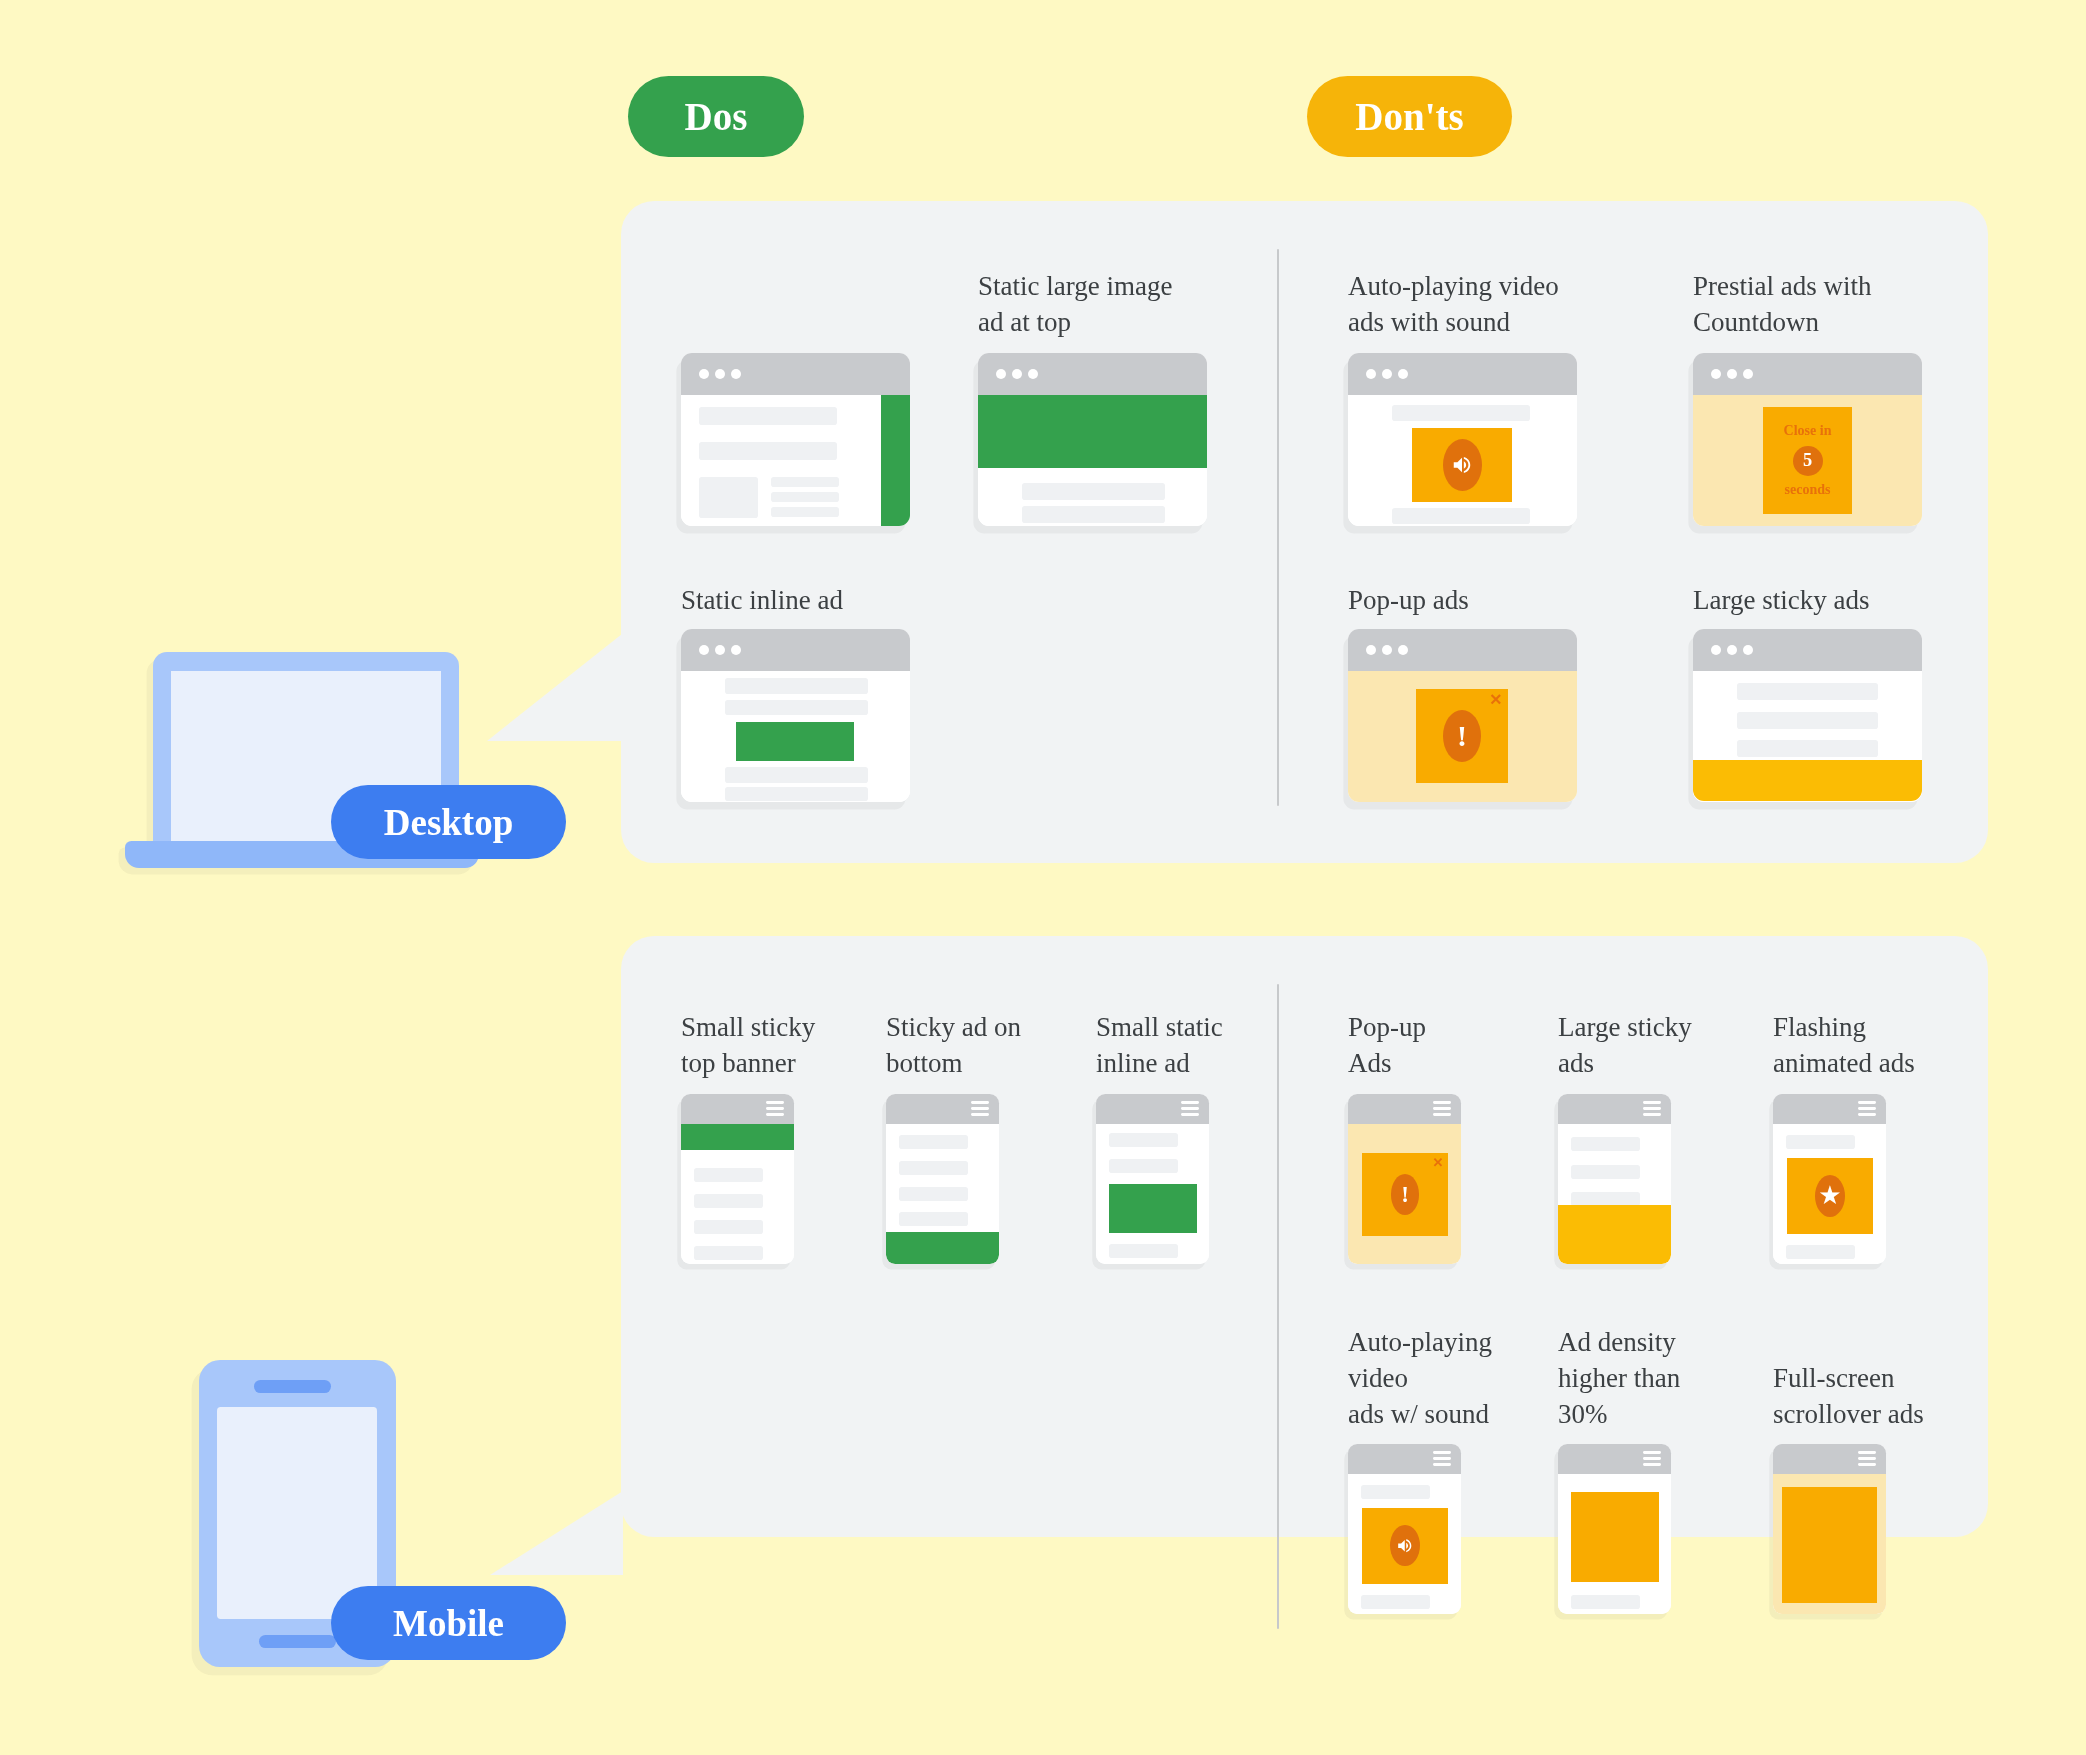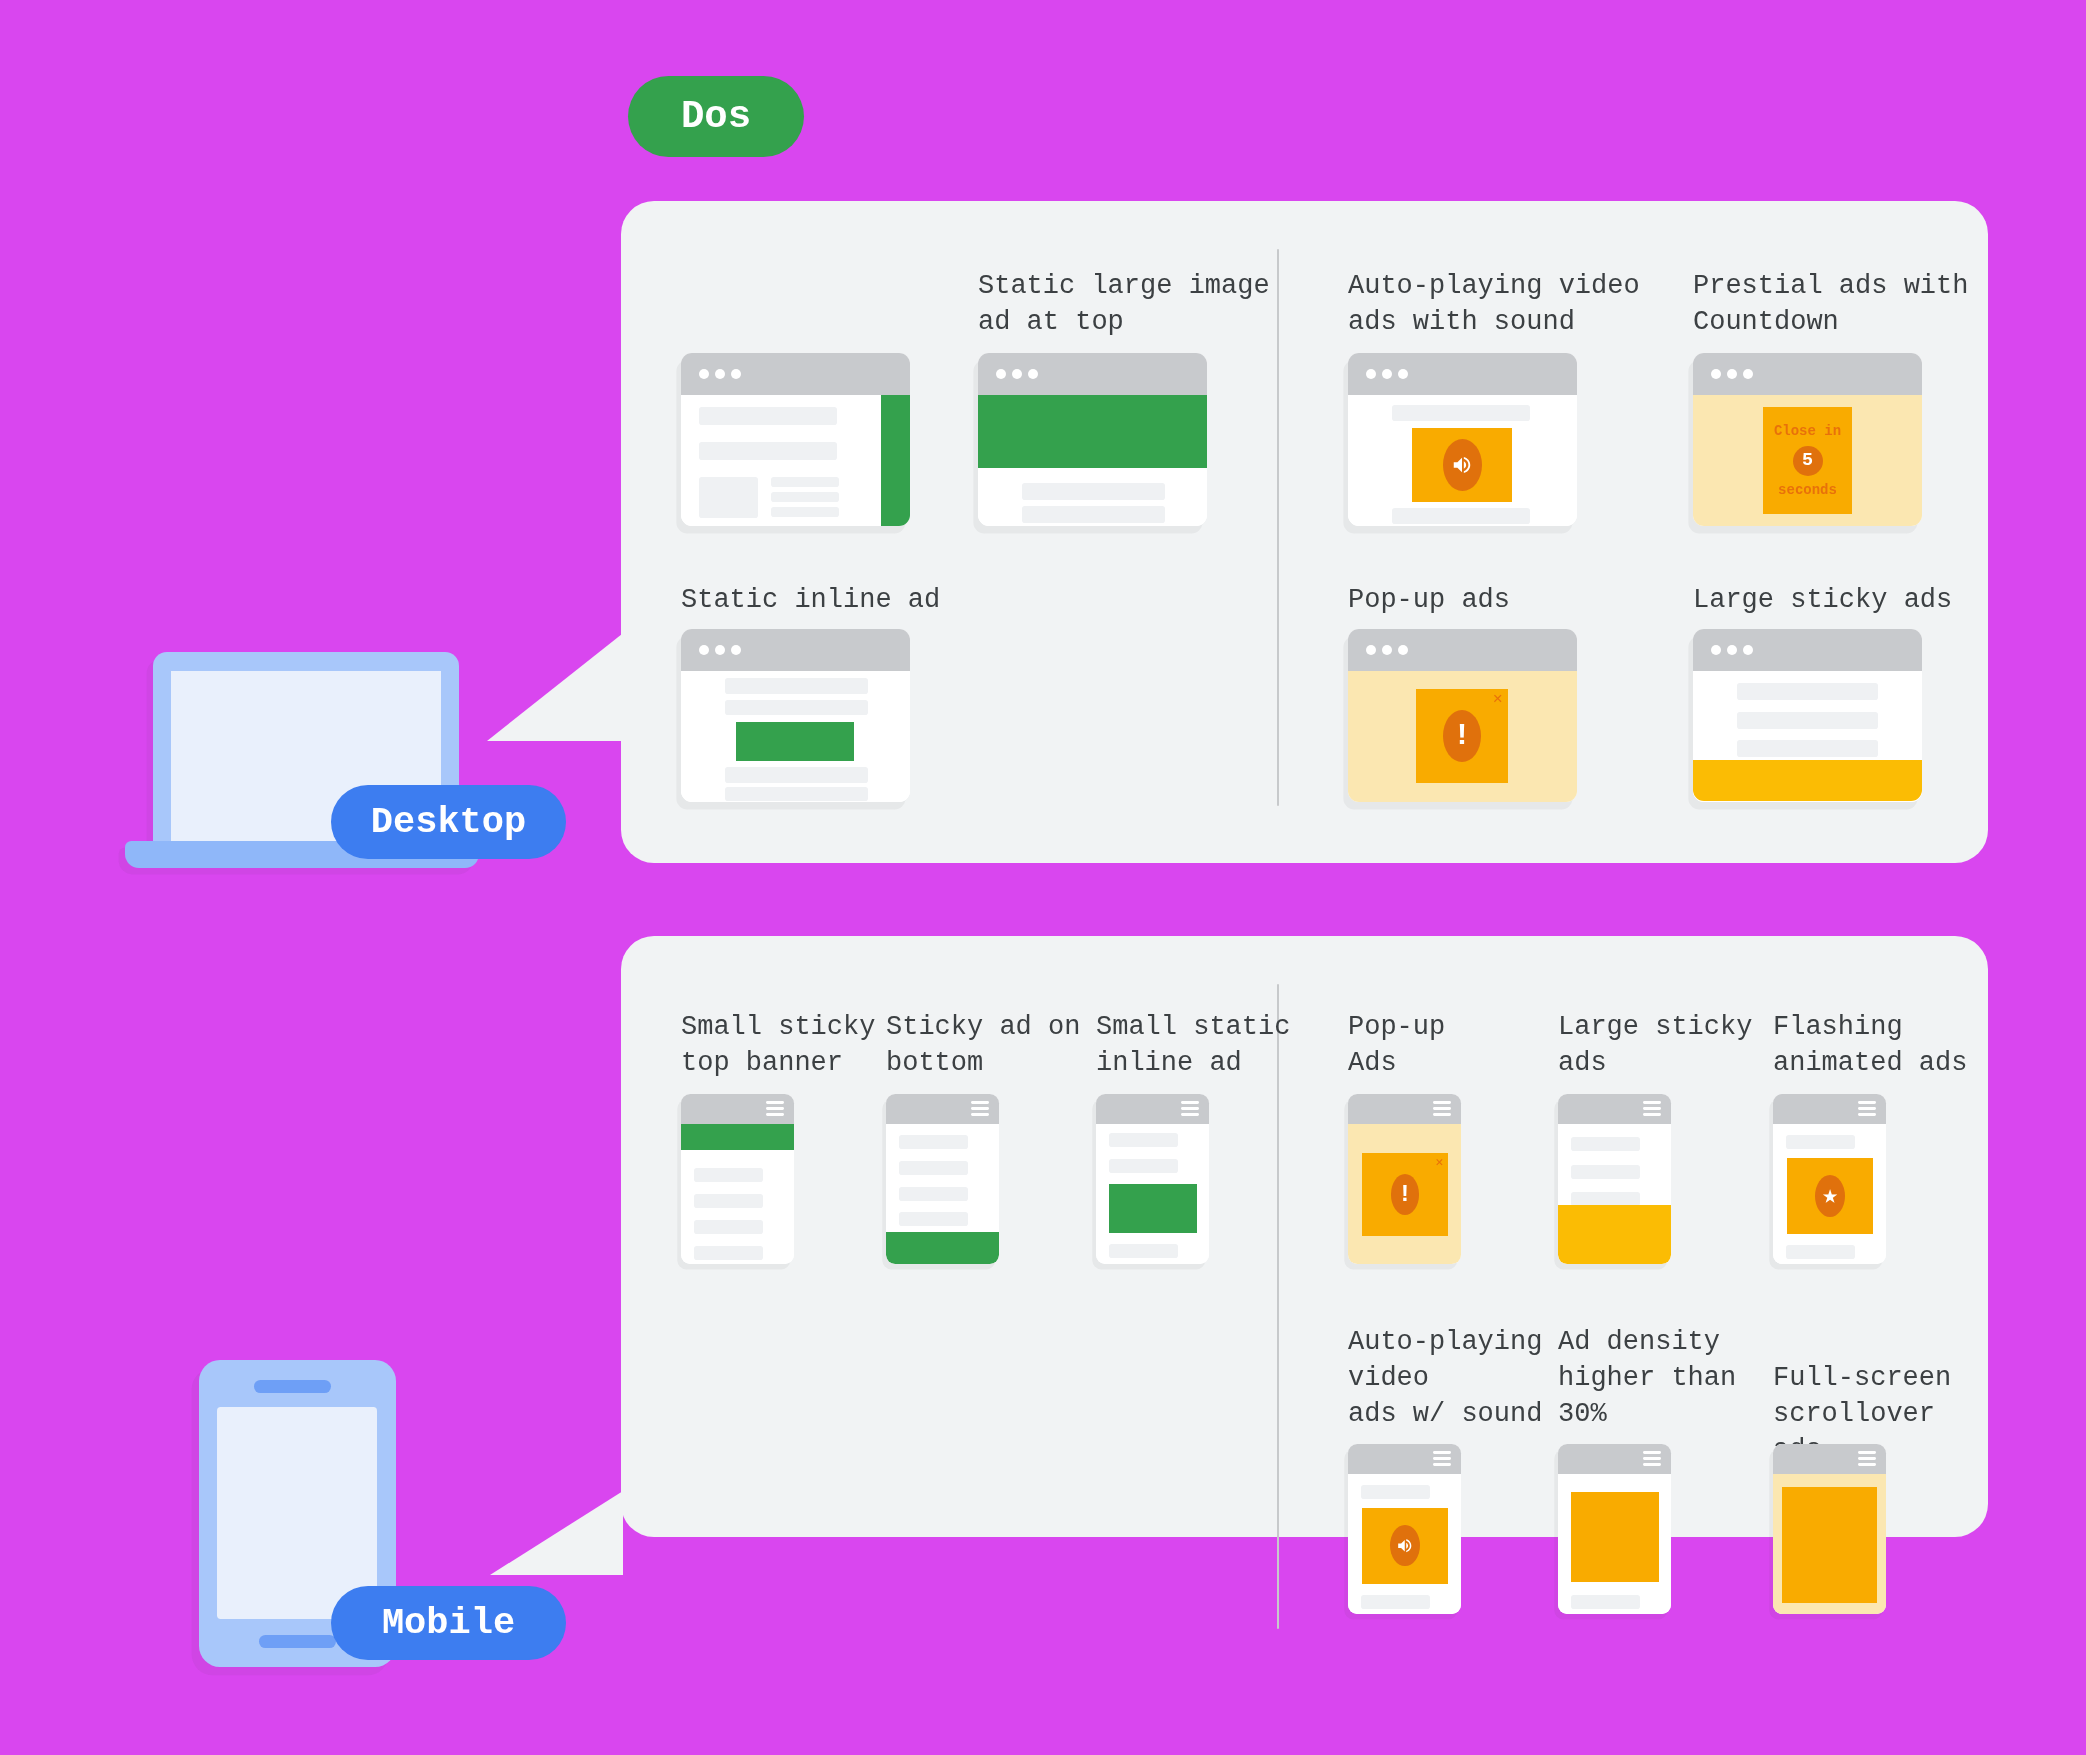--- a/index.html
+++ b/index.html
@@ -1,17 +1,17 @@
 <!DOCTYPE html>
 <html style="font-size:7.4px"><head>
 <meta charset="utf-8">
 <style>
   html,body{margin:0;padding:0;background:#fff;}
-  .canvas{position:relative;width:2087px;height:1756px;background:#d946ef;overflow:hidden;
-          font-family:Liberation Mono, monospace;color:#3C4043;}
+  .canvas{position:relative;width:2087px;height:1756px;background:#fef9c3;overflow:hidden;
+          font-family:Liberation Serif, serif;color:#3C4043;}
 
   
   .pill{position:absolute;display:flex;align-items:center;justify-content:center;
         color:#FFFFFF;border-radius:460px;}
   .pill-dos{left:628px;top:76px;width:176px;height:81px;background:#34A14D;
             font-size:39px;font-weight:700;}
   .pill-donts{left:1307px;top:76px;width:205px;height:81px;background:#F6B409;
             font-size:39px;font-weight:700;}
   .pill-device{width:235px;height:74px;background:#3D7DF0;font-size:37px;font-weight:600;z-index:6;}
   .pill-desktop{left:331px;top:785px;}
@@ -77,20 +77,23 @@
   .vol-svg.small{width:17.5px;height:17.5px;}
   .star{color:#fff;font-size:26px;line-height:1;}
 </style>
 </head>
 <body>
 
 <div class="canvas">
 
   <div class="pill pill-dos">
     <span>Dos</span>
+  </div>
+  <div class="pill pill-donts">
+    <span>Don'ts</span>
   </div>
 
   <div class="laptop-frame"></div>
   <div class="laptop-screen"></div>
   <div class="laptop-base"></div>
 
   <div class="phone-frame">
     <div class="phone-speaker"></div>
     <div class="phone-screen"></div>
     <div class="phone-home"></div>

